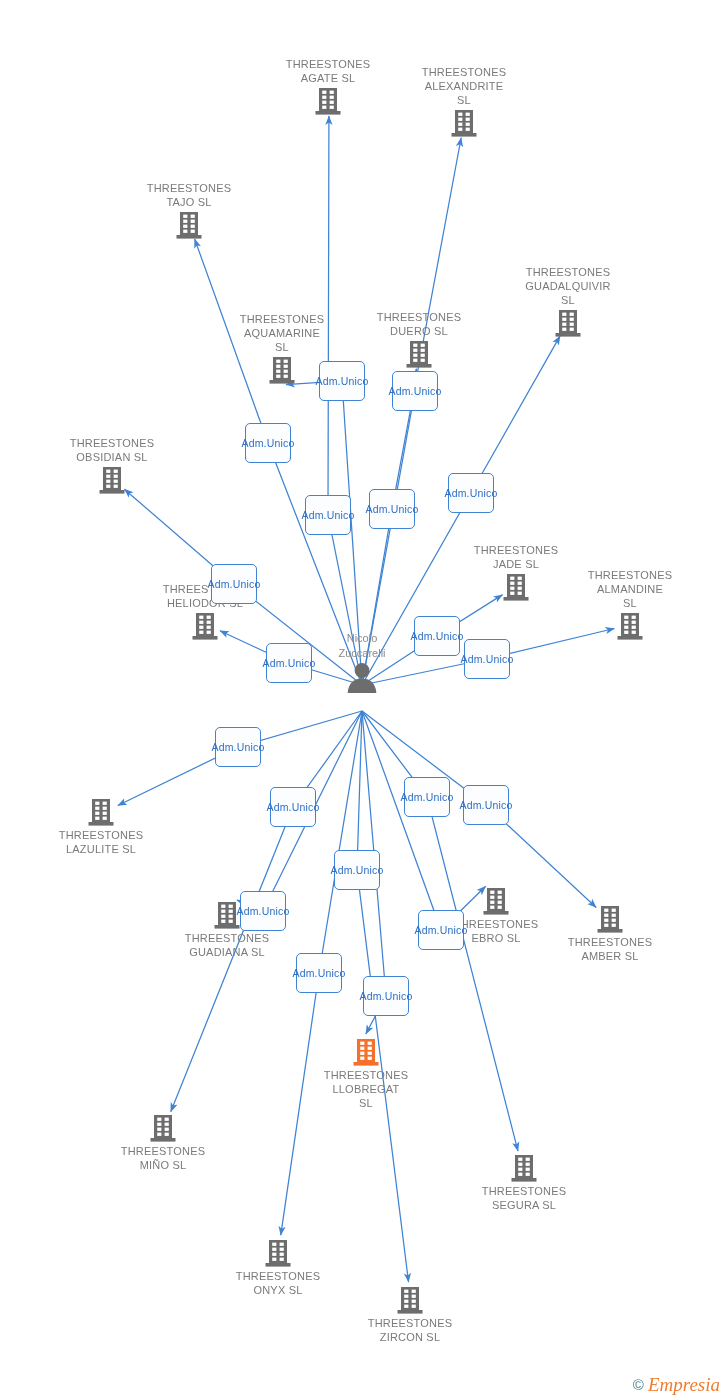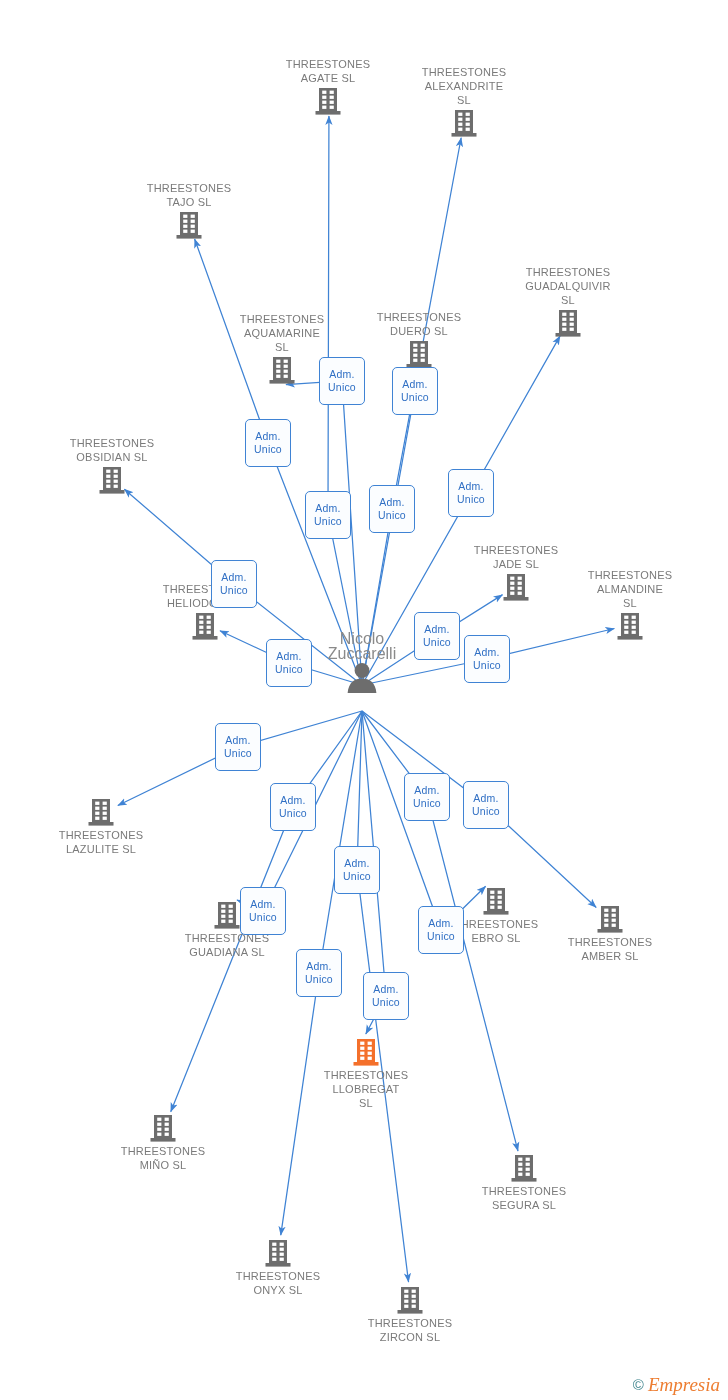--- a/index.html
+++ b/index.html
@@ -9,29 +9,29 @@
   svg#edges{position:absolute;left:0;top:0;width:728px;height:1400px;}
 
   .node{position:absolute;transform:translate(-50%,0);text-align:center;width:150px;}
   .node .glyph{display:block;line-height:0;}
   .node .cap{display:block;font-size:11px;line-height:14px;color:#7a7a7a;
              letter-spacing:.2px;white-space:pre-line;}
   .node.below .cap{margin-top:1px;}
   .node.above .cap{margin-bottom:1px;}
 
   .person{position:absolute;transform:translate(-50%,0);text-align:center;width:160px;}
-  .person .pcap{display:block;font-size:16px;line-height:15px;color:#8a8a8a;white-space:pre-line;}
+  .person .pcap{display:block;font-size:11px;line-height:15px;color:#8a8a8a;white-space:pre-line;}
   .person .glyph{display:block;line-height:0;}
 
   .admbox{position:absolute;transform:translate(-50%,-50%);
           box-sizing:border-box;
-          width:46px;height:48px;
+          width:46px;height:40px;
           border:1.5px solid #3f83d4;border-radius:5px;background:#fbfdff;
           color:#2f6fc4;font-size:10.5px;line-height:13px;
-          display:flex;flex-direction:column;align-items:center;justify-content:center;
+          display:flex;flex-direction:row;align-items:center;justify-content:center;
           letter-spacing:.2px;}
   .admbox span{display:block;}
 
   .watermark{position:absolute;right:8px;bottom:6px;display:flex;align-items:center;gap:4px;}
   .watermark .c{color:#41868f;font-size:15px;line-height:15px;}
   .watermark .w{color:#ed7d31;font-size:19px;line-height:19px;
                 font-family:Liberation Serif, serif;font-style:italic;}
 </style>
 </head>
 <body>

